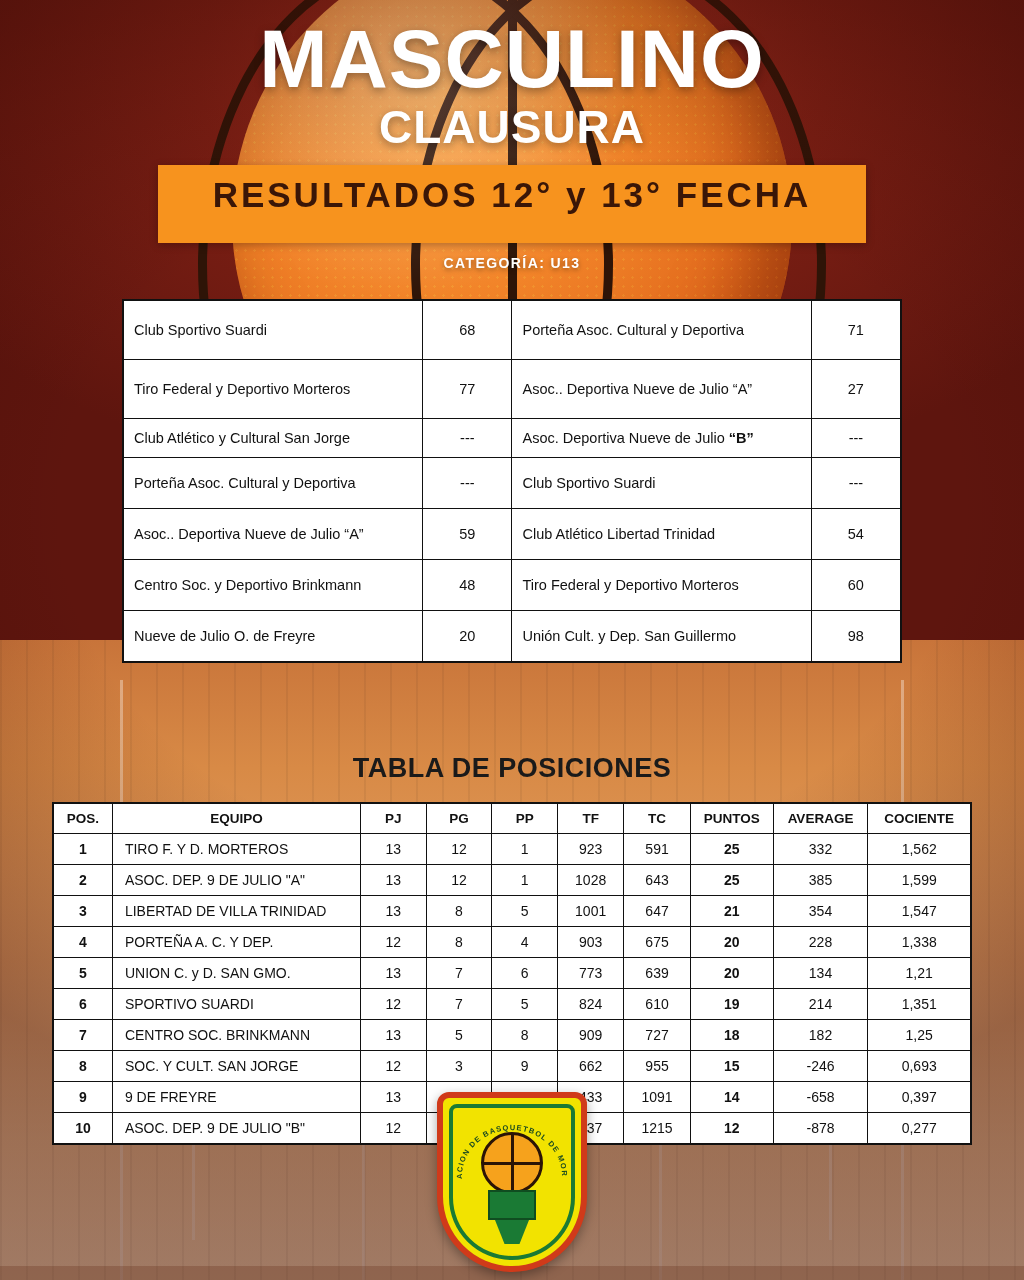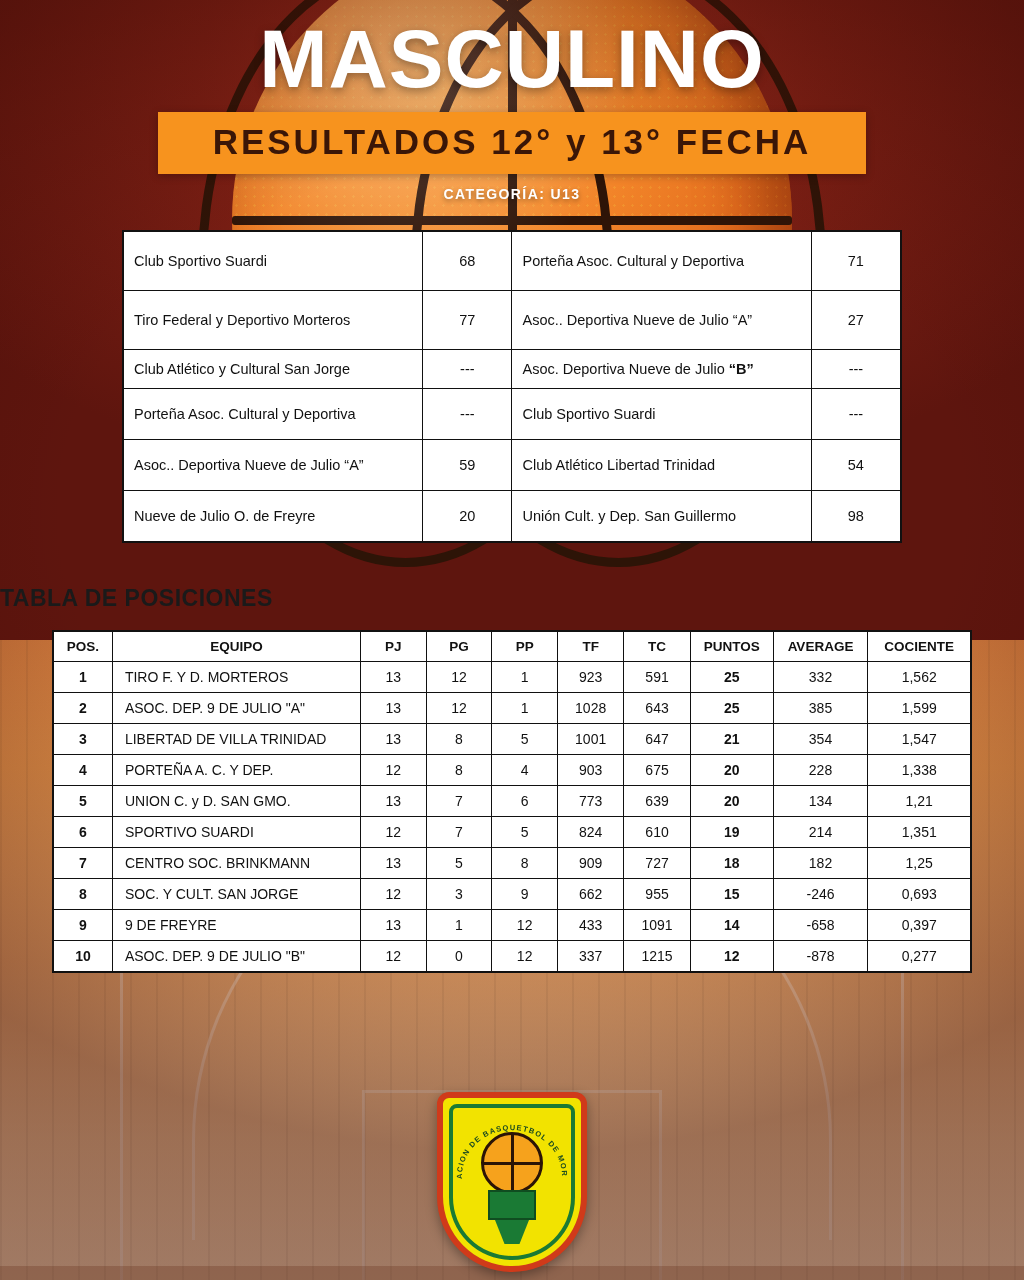--- a/index.html
+++ b/index.html
@@ -98,21 +98,21 @@
     text-shadow: 0 3px 10px rgba(0,0,0,0.35);
   }
   .title-sub {
     font-size: 46px; font-weight: bold; color: #ffffff;
     letter-spacing: 1px; line-height: 1.1; margin-top: 2px;
     text-shadow: 0 3px 8px rgba(0,0,0,0.35);
   }
   .band-wrap { margin-top: 12px; display: flex; justify-content: center; }
   .band {
     background: #f7931e;
-    padding: 10px 26px 12px 26px;
+    padding: 10px 26px 28px 26px;
     width: 708px;
     box-shadow: 0 2px 8px rgba(0,0,0,0.28);
   }
   .band-text {
     font-size: 35px; font-weight: bold; color: #3a1607;
     letter-spacing: 3px; white-space: nowrap;
   }
   .category {
     margin-top: 12px;
     font-size: 14px; font-weight: bold; color: #ffffff;
@@ -137,23 +137,23 @@
   }
   table.results td.team { width: 300px; }
   table.results td.score { width: 90px; text-align: center; }
   table.results tr.tall td { padding-top: 21px; padding-bottom: 21px; }
   table.results tr.mid td { padding-top: 11px; padding-bottom: 11px; }
   .bq { font-weight: bold; }
 
   
   .standings-title {
     position: relative; z-index: 5;
-    text-align: left;
-    margin-top: 42px;
-    font-size: 23px; font-weight: bold; color: #1a1a1a;
+    text-align: center;
+    margin-top: 90px;
+    font-size: 27px; font-weight: bold; color: #1a1a1a;
     letter-spacing: 0.5px;
   }
   .standings-wrap {
     position: relative; z-index: 5;
     margin: 18px auto 0 auto;
     width: 920px;
     background: #ffffff;
     border: 1px solid #111;
   }
   table.standings { width: 100%; border-collapse: collapse; }
@@ -244,20 +244,21 @@
     <div class="ball-dots"></div>
     <div class="seam seam-v"></div>
     <div class="seam seam-h"></div>
     <div class="seam seam-c1"></div>
     <div class="seam seam-c2"></div>
   </div>
   <div class="vignette"></div>
 
   <div class="header">
     <div class="title-main">MASCULINO</div>
+    <div class="title-sub">CLAUSURA</div>
     <div class="band-wrap">
       <div class="band">
         <div class="band-text">RESULTADOS 12° y 13° FECHA</div>
       </div>
     </div>
     <div class="category">CATEGORÍA: U13</div>
   </div>
 
   <div class="results-wrap">
     <table class="results">
@@ -284,20 +285,26 @@
           <td class="team">Porteña Asoc. Cultural y Deportiva</td>
           <td class="score">---</td>
           <td class="team">Club Sportivo Suardi</td>
           <td class="score">---</td>
         </tr>
         <tr>
           <td class="team">Asoc.. Deportiva Nueve de Julio “A”</td>
           <td class="score">59</td>
           <td class="team">Club Atlético Libertad Trinidad</td>
           <td class="score">54</td>
+        </tr>
+        <tr>
+          <td class="team">Centro Soc. y Deportivo Brinkmann</td>
+          <td class="score">48</td>
+          <td class="team">Tiro Federal y Deportivo Morteros</td>
+          <td class="score">60</td>
         </tr>
         <tr>
           <td class="team">Nueve de Julio O. de Freyre</td>
           <td class="score">20</td>
           <td class="team">Unión Cult. y Dep. San Guillermo</td>
           <td class="score">98</td>
         </tr>
       </tbody>
     </table>
   </div>

